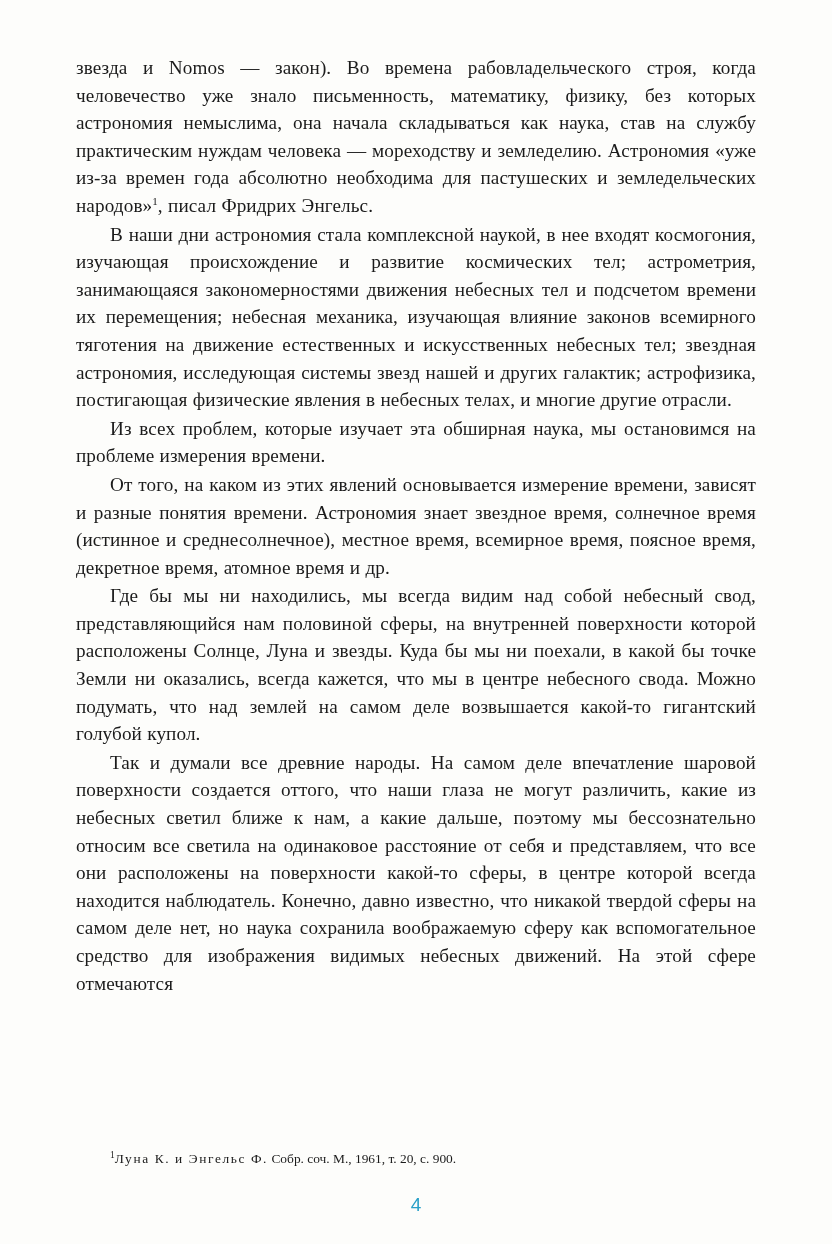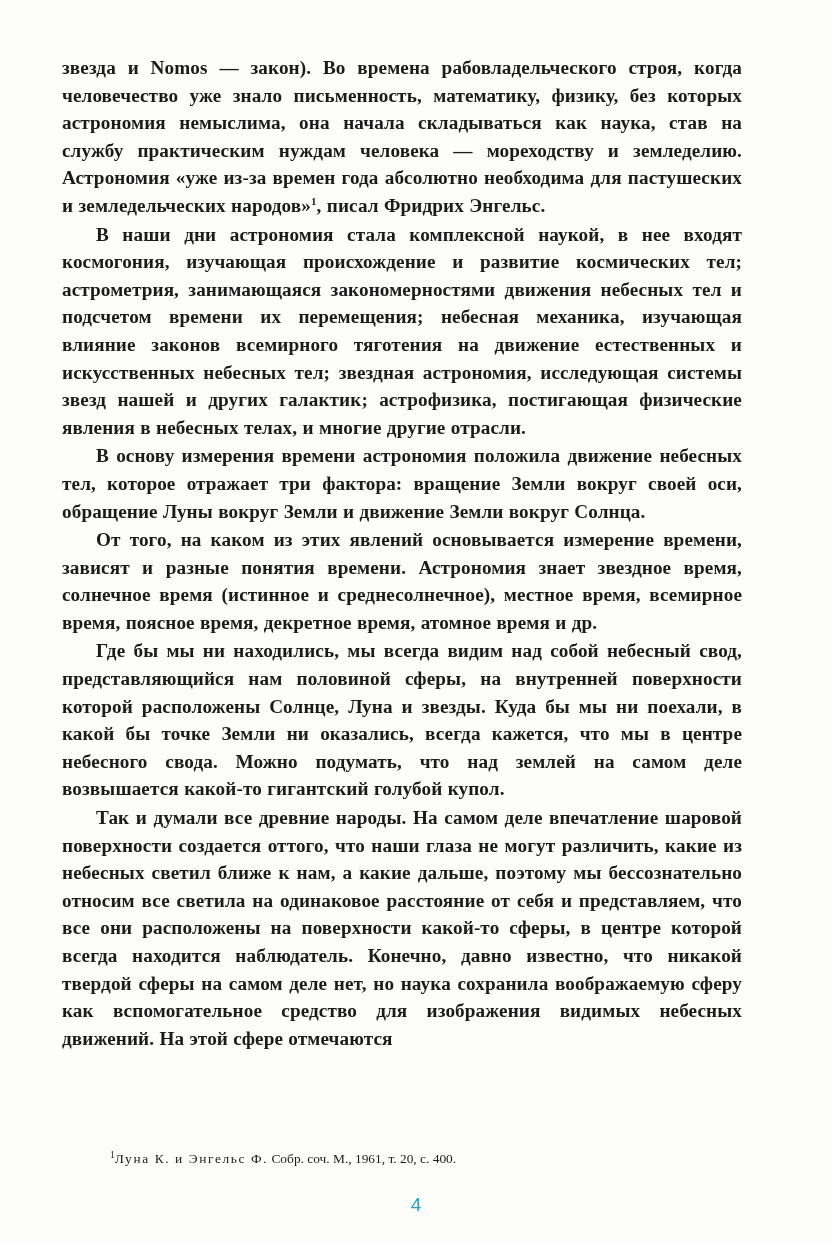--- a/index.html
+++ b/index.html
@@ -17,24 +17,23 @@
   }
   .page {
     position: absolute;
     left: 0; top: 0;
     width: 832px;
     height: 1244px;
     background: #fdfdfb;
   }
   .content {
     position: absolute;
-    left: 62px;
+    left: 76px;
     top: 54px;
     width: 680px;
-    font-weight: bold;
   }
   .para {
     margin: 0 0 1px 0;
     font-size: 19.2px;
     line-height: 27.6px;
     text-align: justify;
     text-justify: inter-word;
     color: #1b1b1b;
     letter-spacing: 0.1px;
     word-spacing: 0.4px;
@@ -88,31 +87,31 @@
 <body>
 
 <div class="page">
 
   <div class="content">
 
     <p class="para"><span>звезда и Nomos — закон). Во времена рабовладельческого строя, когда человечество уже знало письменность, математику, физику, без которых астрономия немыслима, она начала складываться как наука, став на службу практическим нуждам человека — мореходству и земледелию. Астрономия «уже из-за времен года абсолютно необходима для пастушеских и земледельческих народов»</span><sup>1</sup><span>, писал Фридрих Энгельс.</span></p>
 
     <p class="para indent">В наши дни астрономия стала комплексной наукой, в нее входят космогония, изучающая происхождение и развитие космических тел; астрометрия, занимающаяся закономерностями движения небесных тел и подсчетом времени их перемещения; небесная механика, изучающая влияние законов всемирного тяготения на движение естественных и искусственных небесных тел; звездная астрономия, исследующая системы звезд нашей и других галактик; астрофизика, постигающая физические явления в небесных телах, и многие другие отрасли.</p>
 
+    <p class="para indent">Из всех проблем, которые изучает эта обширная наука, мы остановимся на проблеме измерения времени.</p>
 
-    <p class="para indent">В основу измерения времени астрономия положила движение небесных тел, которое отражает три фактора: вращение Земли вокруг своей оси, обращение Луны вокруг Земли и движение Земли вокруг Солнца.</p>
 
     <p class="para indent">От того, на каком из этих явлений основывается измерение времени, зависят и разные понятия времени. Астрономия знает звездное время, солнечное время (истинное и среднесолнечное), местное время, всемирное время, поясное время, декретное время, атомное время и др.</p>
 
 
     <p class="para indent">Где бы мы ни находились, мы всегда видим над собой небесный свод, представляющийся нам половиной сферы, на внутренней поверхности которой расположены Солнце, Луна и звезды. Куда бы мы ни поехали, в какой бы точке Земли ни оказались, всегда кажется, что мы в центре небесного свода. Можно подумать, что над землей на самом деле возвышается какой-то гигантский голубой купол.</p>
 
     <p class="para indent">Так и думали все древние народы. На самом деле впечатление шаровой поверхности создается оттого, что наши глаза не могут различить, какие из небесных светил ближе к нам, а какие дальше, поэтому мы бессознательно относим все светила на одинаковое расстояние от себя и представляем, что все они расположены на поверхности какой-то сферы, в центре которой всегда находится наблюдатель. Конечно, давно известно, что никакой твердой сферы на самом деле нет, но наука сохранила воображаемую сферу как вспомогательное средство для изображения видимых небесных движений. На этой сфере отмечаются</p>
 
   </div>
 
   <div class="footnote-rule"></div>
 
-  <div class="footnote"><sup>1</sup><span class="sp">Луна К. и Энгельс Ф.</span> <span>Собр. соч. М., 1961, т. 20, с. 400.</span></div>
+  <div class="footnote"><sup>1</sup><span class="sp">Луна К. и Энгельс Ф.</span> <span>Собр. соч. М., 1961, т. 20, с. 900.</span></div>
 
   <div class="page-number">4</div>
 
 </div>
 
 </body></html>

